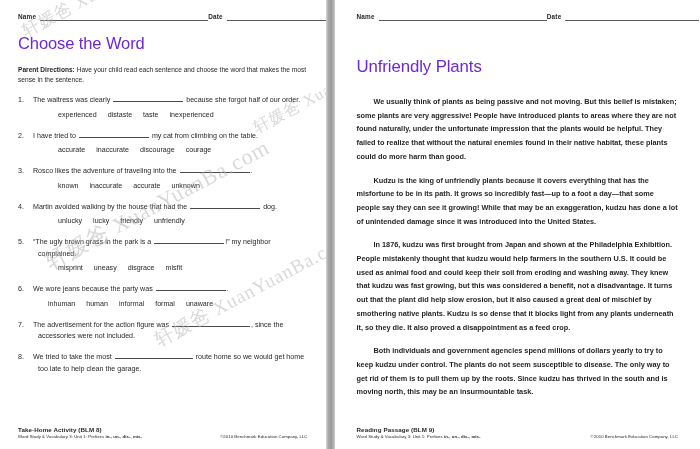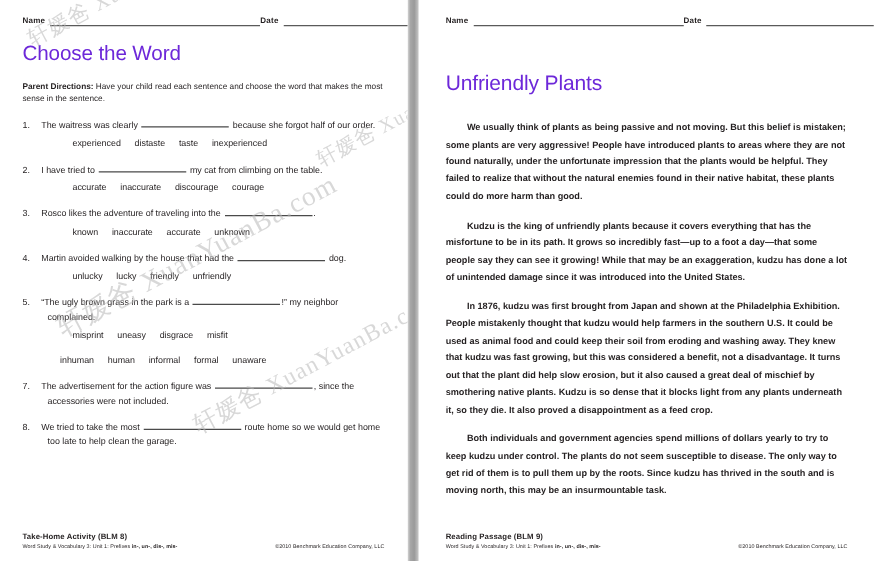--- a/index.html
+++ b/index.html
@@ -200,20 +200,21 @@
           </li>
           <li>
             <span class="sent"><span class="num">4.</span><span>Martin avoided walking by the house that had the </span><span class="blank b-med"></span><span> dog.</span></span>
             <span class="choices"><span>unlucky</span><span>lucky</span><span>friendly</span><span>unfriendly</span></span>
           </li>
           <li>
             <span class="sent"><span class="num">5.</span><span>“The ugly brown grass in the park is a </span><span class="blank b-med"></span><span>!” my neighbor complained.</span></span>
             <span class="choices"><span>misprint</span><span>uneasy</span><span>disgrace</span><span>misfit</span></span>
           </li>
           <li>
+            <span class="sent"><span class="num">6.</span><span>We wore jeans because the party was </span><span class="blank b-med"></span><span>.</span></span>
             <span class="choices wide"><span>inhuman</span><span>human</span><span>informal</span><span>formal</span><span>unaware</span></span>
           </li>
           <li>
             <span class="sent"><span class="num">7.</span><span>The advertisement for the action figure was </span><span class="blank b-lng"></span><span>, since the accessories were not included.</span></span>
           </li>
           <li>
             <span class="sent"><span class="num">8.</span><span>We tried to take the most </span><span class="blank b-lng"></span><span> route home so we would get home too late to help clean the garage.</span></span>
           </li>
         </ol>
     </div>

